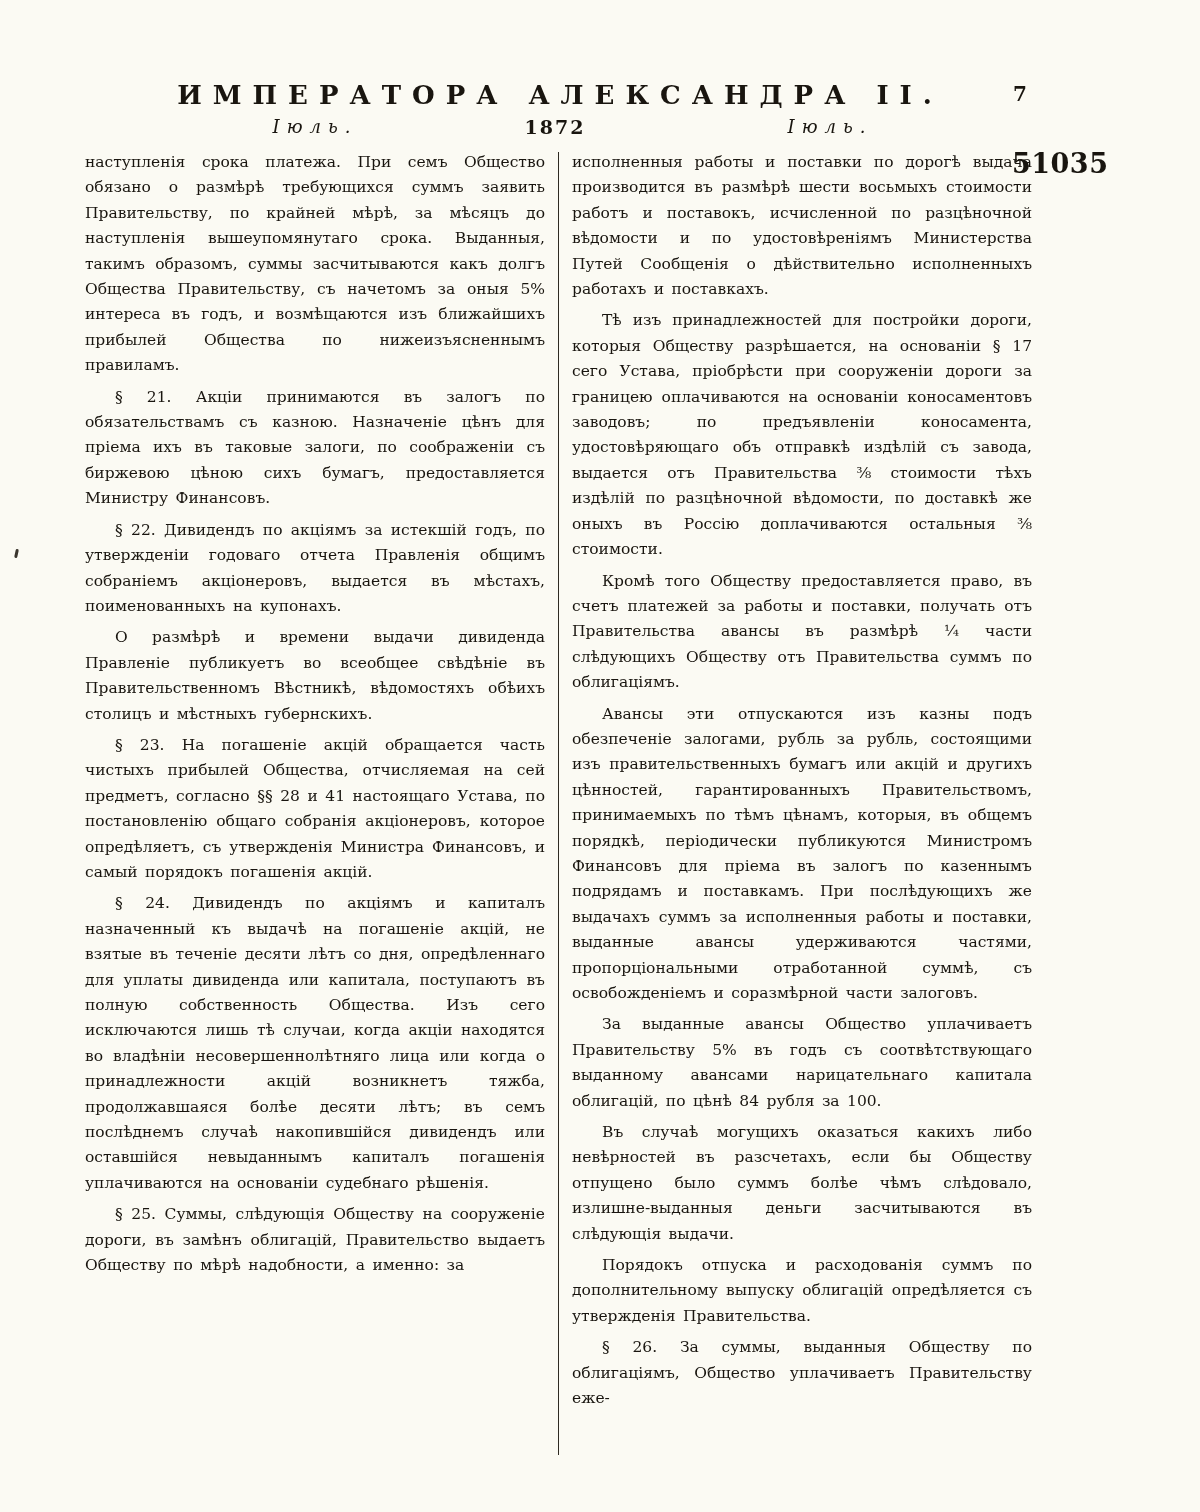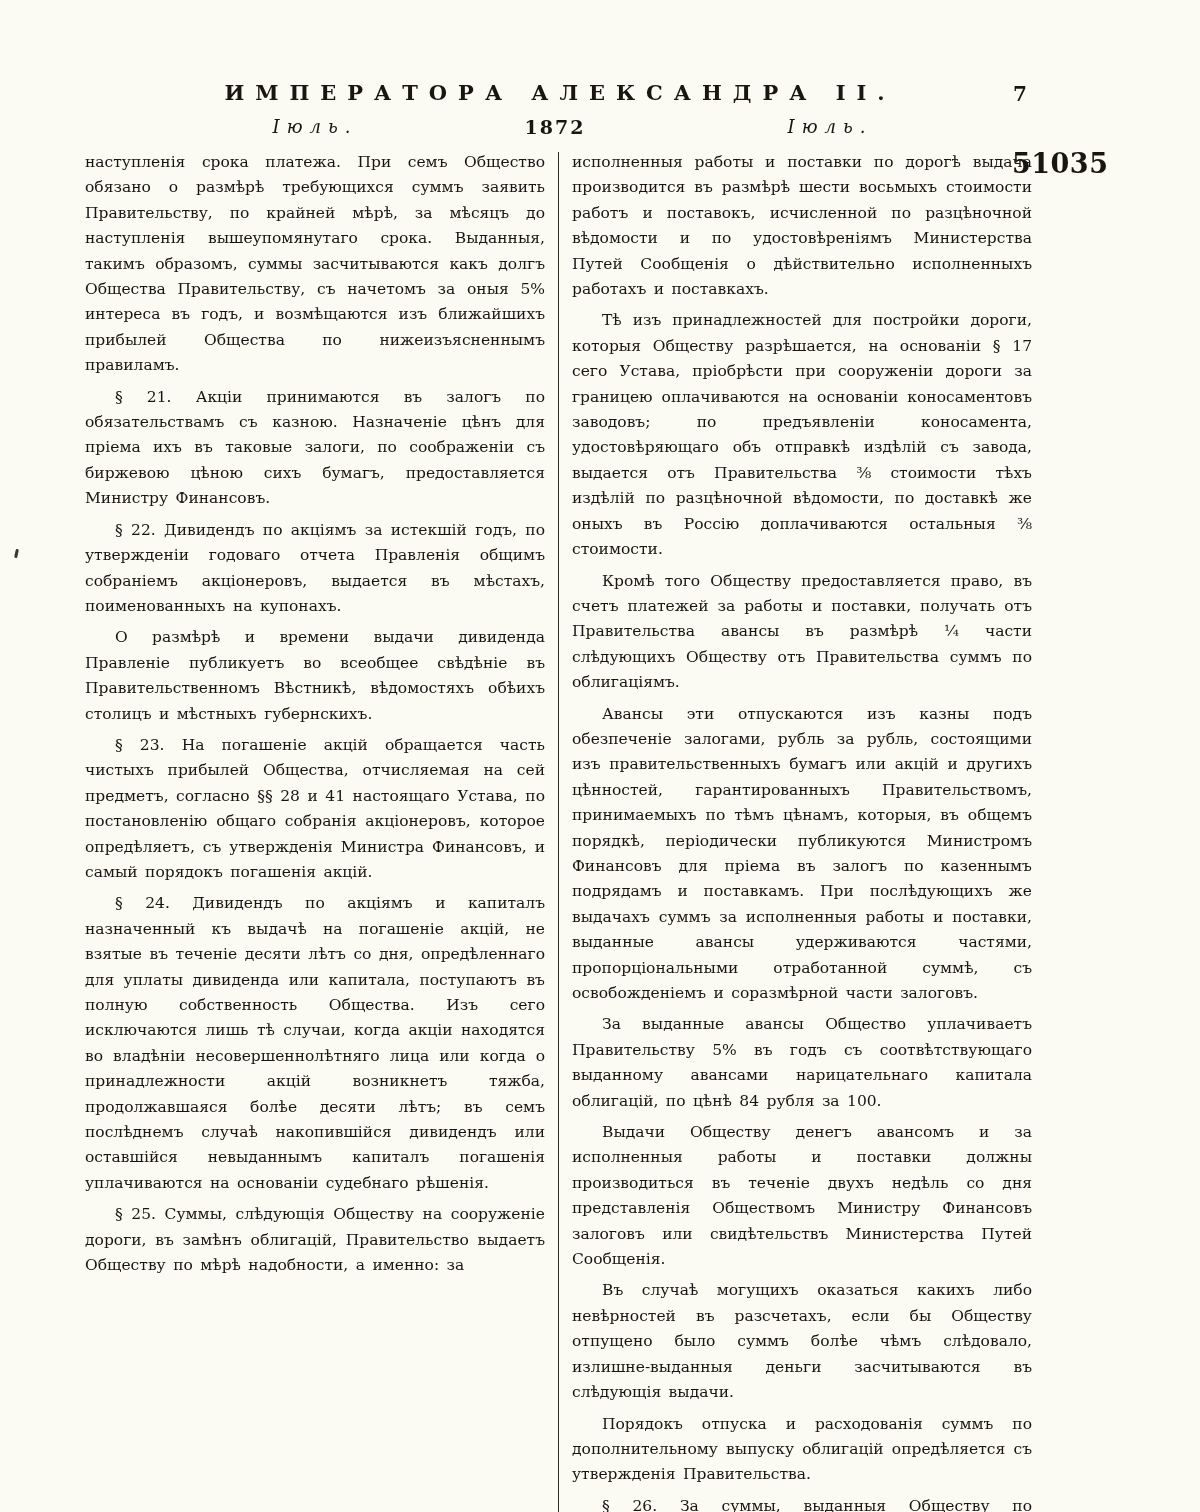--- a/index.html
+++ b/index.html
@@ -14,21 +14,21 @@
   }
   .sheet { position: absolute; inset: 0; }
 
   .running-title-row {
     position: absolute;
     top: 80px; left: 85px; width: 950px;
     text-align: center;
   }
   .running-title {
     display: inline-block;
-    font-size: 21px;
+    font-size: 26px;
     font-weight: bold;
     letter-spacing: 11px;
   }
   .page-number {
     position: absolute;
     top: 2px; right: 8px;
     font-size: 20px;
     font-weight: bold;
     letter-spacing: 0;
   }
@@ -134,21 +134,20 @@
     </div>
 
     <div class="col-divider"></div>
 
     <div class="col">
       <p class="cont">исполненныя работы и поставки по дорогѣ выдача производится въ размѣрѣ шести восьмыхъ стоимости работъ и поставокъ, исчисленной по разцѣночной вѣдомости и по удостовѣреніямъ Министерства Путей Сообщенія о дѣйствительно исполненныхъ работахъ и поставкахъ.</p>
       <p>Тѣ изъ принадлежностей для постройки дороги, которыя Обществу разрѣшается, на основаніи § 17 сего Устава, пріобрѣсти при сооруженіи дороги за границею оплачиваются на основаніи коносаментовъ заводовъ; по предъявленіи коносамента, удостовѣряющаго объ отправкѣ издѣлій съ завода, выдается отъ Правительства ⅜ стоимости тѣхъ издѣлій по разцѣночной вѣдомости, по доставкѣ же оныхъ въ Россію доплачиваются остальныя ⅜ стоимости.</p>
       <p>Кромѣ того Обществу предоставляется право, въ счетъ платежей за работы и поставки, получать отъ Правительства авансы въ размѣрѣ ¼ части слѣдующихъ Обществу отъ Правительства суммъ по облигаціямъ.</p>
       <p>Авансы эти отпускаются изъ казны подъ обезпеченіе залогами, рубль за рубль, состоящими изъ правительственныхъ бумагъ или акцій и другихъ цѣнностей, гарантированныхъ Правительствомъ, принимаемыхъ по тѣмъ цѣнамъ, которыя, въ общемъ порядкѣ, періодически публикуются Министромъ Финансовъ для пріема въ залогъ по казеннымъ подрядамъ и поставкамъ. При послѣдующихъ же выдачахъ суммъ за исполненныя работы и поставки, выданные авансы удерживаются частями, пропорціональными отработанной суммѣ, съ освобожденіемъ и соразмѣрной части залоговъ.</p>
       <p>За выданные авансы Общество уплачиваетъ Правительству 5% въ годъ съ соотвѣтствующаго выданному авансами нарицательнаго капитала облигацій, по цѣнѣ 84 рубля за 100.</p>
-      <p>Выдачи Обществу денегъ авансомъ и за исполненныя работы и поставки должны производиться въ теченіе двухъ недѣль со дня представленія Обществомъ Министру Финансовъ залоговъ или свидѣтельствъ Министерства Путей Сообщенія.</p>
       <p>Въ случаѣ могущихъ оказаться какихъ либо невѣрностей въ разсчетахъ, если бы Обществу отпущено было суммъ болѣе чѣмъ слѣдовало, излишне-выданныя деньги засчитываются въ слѣдующія выдачи.</p>
       <p>Порядокъ отпуска и расходованія суммъ по дополнительному выпуску облигацій опредѣляется съ утвержденія Правительства.</p>
       <p>§ 26. За суммы, выданныя Обществу по облигаціямъ, Общество уплачиваетъ Правительству еже-</p>
     </div>
 
   </div>
 
 </div>
 
 </body></html>

